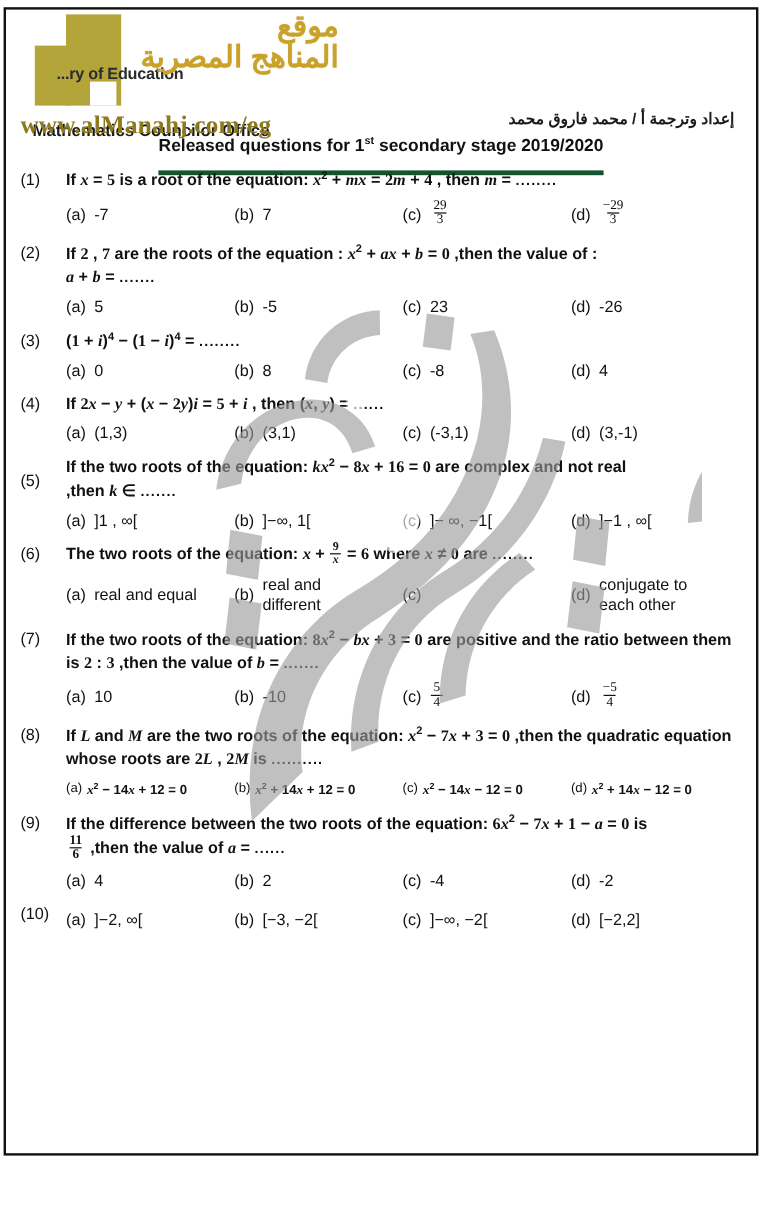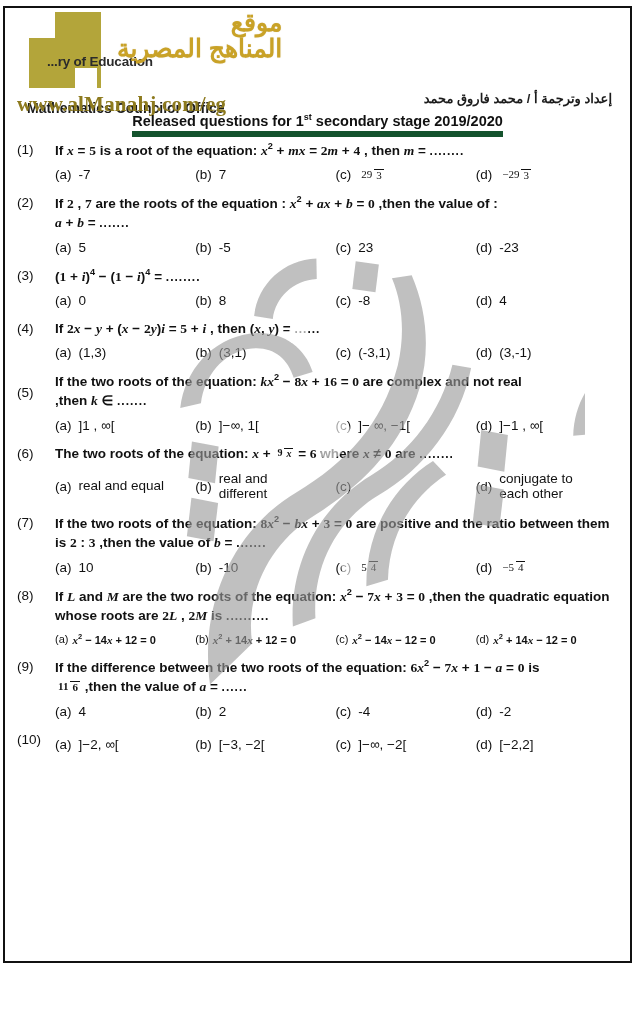--- a/index.html
+++ b/index.html
@@ -56,22 +56,22 @@
     font-family:"Liberation Serif", serif;
     font-size:21px;font-weight:bold;color:#8d7a1e;
     letter-spacing:.2px;
   }
   .title{
     position:absolute;left:0;right:0;top:104px;
     text-align:center;
     font-size:14.5px;font-weight:bold;color:#111;
   }
   .title span.u{
-    border-bottom:6px solid #14532d;
-    padding-bottom:2px;
+    border-bottom:4px solid #14532d;
+    padding-bottom:12px;
   }
   sup.st{font-size:.62em;vertical-align:super;}
   
   .wm-big{
     position:absolute;
     left:150px;top:215px;
     width:430px;height:470px;
     pointer-events:none;
     z-index:5;
     opacity:.62;
@@ -116,21 +116,21 @@
   .opts.two-line .opt{align-items:center;}
   .opts.two-line .val{white-space:normal;line-height:1.18;max-width:96px;}
   .opts.tiny .opt{font-size:11px;flex:1 1 0;}
   .opts.tiny .lab{margin-right:4px;}
   .opts.tiny .val{font-size:11px;}
   
   .mi{font-family:"Liberation Serif", serif;font-style:italic;}
   .mn{font-family:"Liberation Serif", serif;font-style:normal;}
   sup.pw{font-size:.68em;vertical-align:super;font-style:normal;}
   .frac{
-    display:inline-flex;flex-direction:row;
+    display:inline-flex;flex-direction:column;
     align-items:center;vertical-align:middle;
     font-family:"Liberation Serif", serif;
     line-height:1.0;
     margin:0 1px;
     position:relative;top:-1px;
   }
   .frac .num{font-size:11px;padding:0 2px;}
   .frac .den{font-size:11px;padding:0 2px;border-top:1.3px solid #111;}
   .frac.sm .num,.frac.sm .den{font-size:10px;}
   .dots{letter-spacing:1px;font-size:12px;}
@@ -234,21 +234,21 @@
             <div class="opt">
               <span class="lab">(b)</span>
               <span class="val">-5</span>
             </div>
             <div class="opt">
               <span class="lab">(c)</span>
               <span class="val">23</span>
             </div>
             <div class="opt">
               <span class="lab">(d)</span>
-              <span class="val">-23</span>
+              <span class="val">-26</span>
             </div>
           </div>
         </div>
       </div>
       <div class="q">
         <div class="q-num">(3)</div>
         <div class="q-body">
           <div class="q-text">(<span class="mn">1</span> + <i class="mi">i</i>)<sup class="pw">4</sup> − (<span class="mn">1</span> − <i class="mi">i</i>)<sup class="pw">4</sup> = <span class="dots">........</span></div>
           <div class="opts ">
             <div class="opt">

